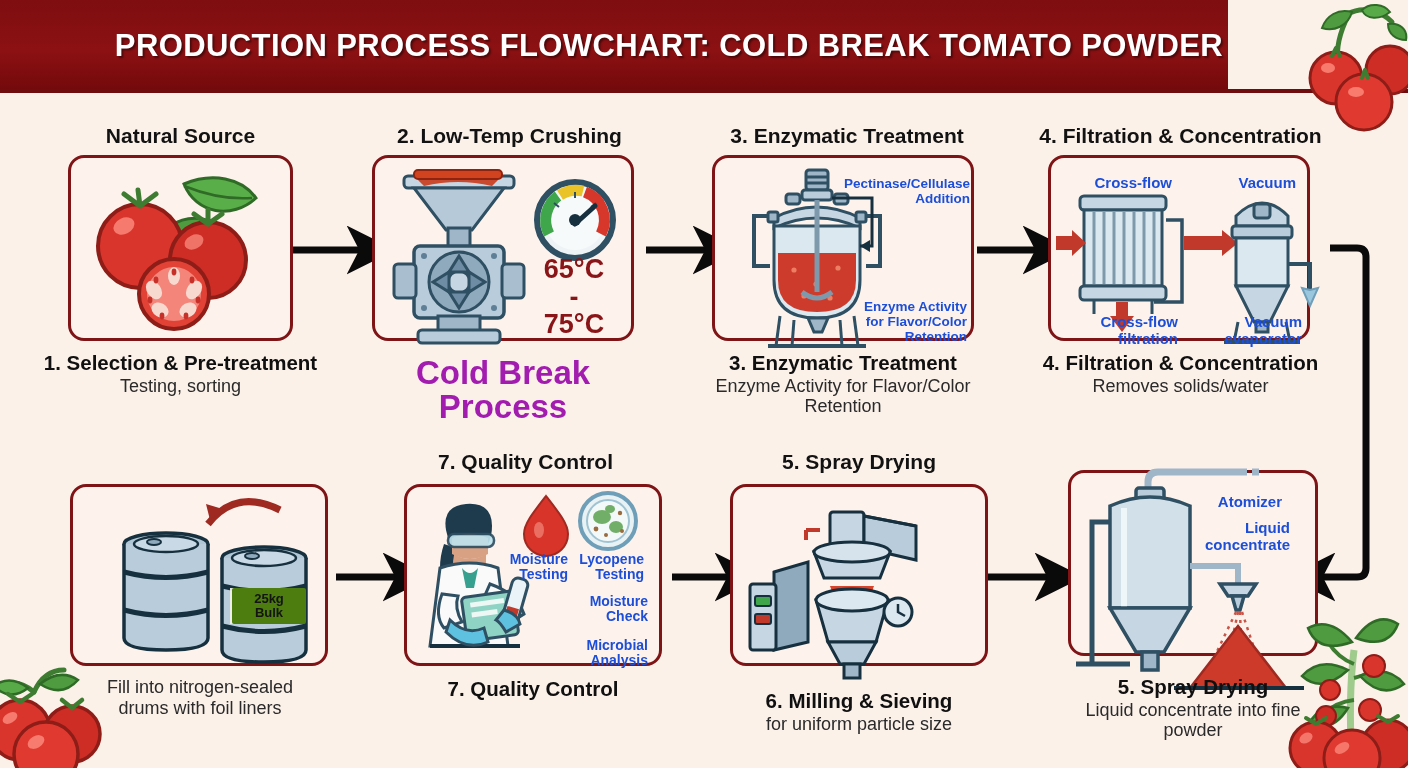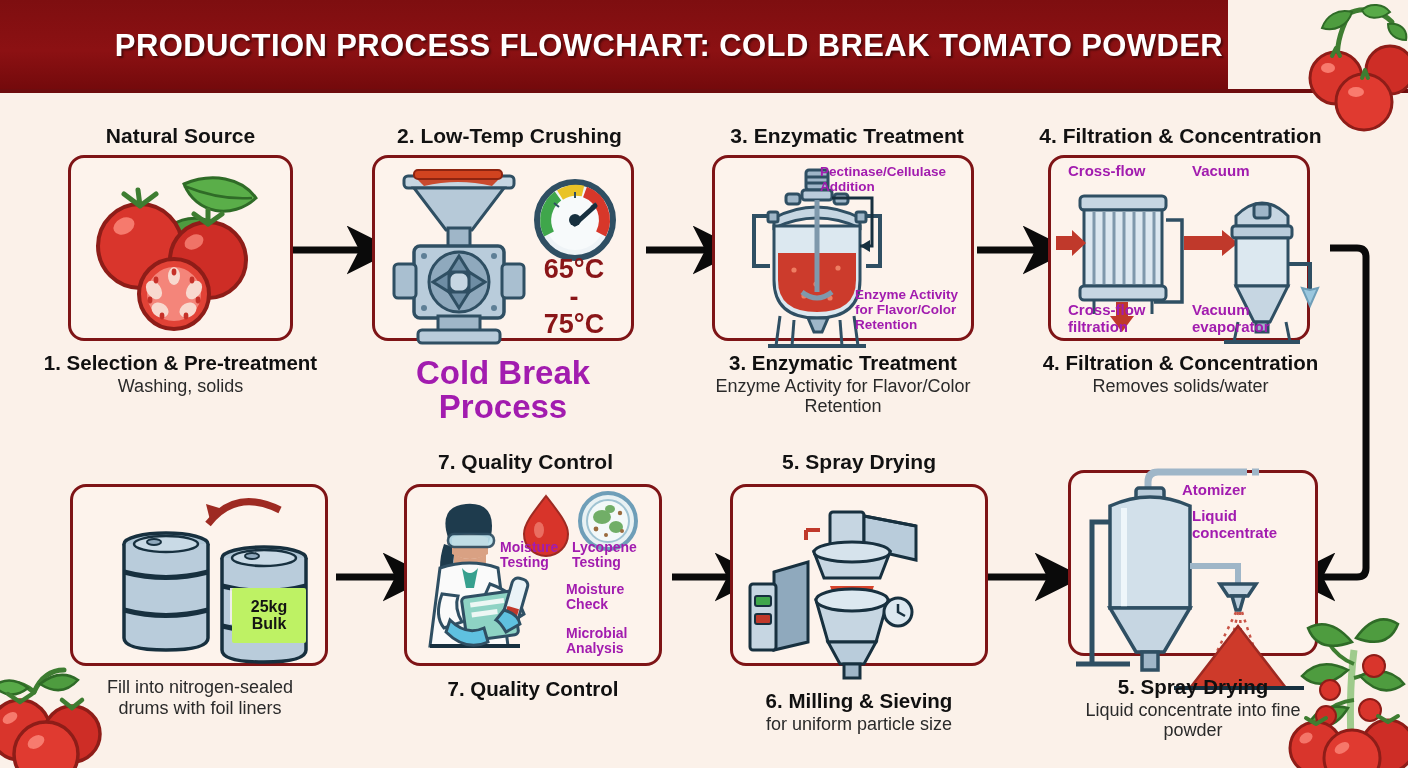--- a/index.html
+++ b/index.html
@@ -44,34 +44,34 @@
   .cap{
     position:absolute;text-align:center;line-height:1.12;
   }
   .cap .cap-h{display:block;font-weight:bold;font-size:20.5px;color:#101010;}
   .cap .cap-s{display:block;font-size:18px;color:#2A2A2A;margin-top:1px;}
 
   
   svg.ovl{position:absolute;left:0;top:0;width:1408px;height:768px;pointer-events:none;}
 
   
-  .ilabel{position:absolute;font-size:13.5px;line-height:1.1;color:#a21caf;text-align:left;font-weight:600;}
+  .ilabel{position:absolute;font-size:13.5px;line-height:1.1;color:#1d4ed8;text-align:right;font-weight:600;margin-top:12px;}
   .ilabel.sm{font-size:12.5px;font-weight:700;}
   .temp{
     position:absolute;text-align:center;color:#8A1518;font-weight:bold;
     font-size:27px;line-height:1.02;
   }
   .coldbreak{
     position:absolute;text-align:center;color:#a21caf;font-weight:bold;
     font-size:33px;line-height:1.04;
   }
   .drumlabel{
-    position:absolute;background:#bef264;border-radius:2px;
-    font-size:16px;font-weight:bold;text-align:center;line-height:1.08;color:#141414;
-    padding:10px 4px;
+    position:absolute;background:#4d7c0f;border-radius:2px;
+    font-size:13px;font-weight:bold;text-align:center;line-height:1.08;color:#141414;
+    padding:4px 4px;
   }
 </style>
 </head>
 <body>
 
 <div class="stage">
 
   <div class="header">
     <div class="header-title">PRODUCTION PROCESS FLOWCHART: COLD BREAK TOMATO POWDER</div>
   </div>
@@ -141,21 +141,21 @@
         <ellipse cx="100" cy="112" rx="2.4" ry="3.4"></ellipse>
           <ellipse cx="58" cy="132" rx="2.4" ry="3.4"></ellipse>
         <ellipse cx="106" cy="132" rx="2.4" ry="3.4"></ellipse>
           <ellipse cx="70" cy="148" rx="2.4" ry="3.4"></ellipse>
         <ellipse cx="94" cy="148" rx="2.4" ry="3.4"></ellipse>
       </g>
     </g>
   </svg>
   <div class="cap" style="left:38px;top:352px;width:285px;">
     <span class="cap-h">1. Selection &amp; Pre-treatment</span>
-    <span class="cap-s">Washing, solids</span>
+    <span class="cap-s">Testing, sorting</span>
   </div>
 
   <div class="card-title" style="left:372px;top:124px;width:275px;">2. Low-Temp Crushing</div>
   <div class="card" style="left:372px;top:155px;width:262px;height:186px;"></div>
   <svg class="ovl" viewBox="0 0 1408 768">
     <g transform="translate(392,168)">
       <rect x="12" y="8" width="110" height="12" rx="4" fill="#C6D6E2" stroke="#2F4F63" stroke-width="3"></rect>
       <path d="M22 20 L112 20 L80 62 L54 62 Z" fill="#B6C9D8" stroke="#2F4F63" stroke-width="3"></path>
       <path d="M26 12 q40 -10 80 0 l-6 6 q-34 -8 -68 0 Z" fill="#C94A2E"></path>
       <rect x="22" y="2" width="88" height="9" rx="4" fill="#D1431F" stroke="#8E2410" stroke-width="2"></rect>

